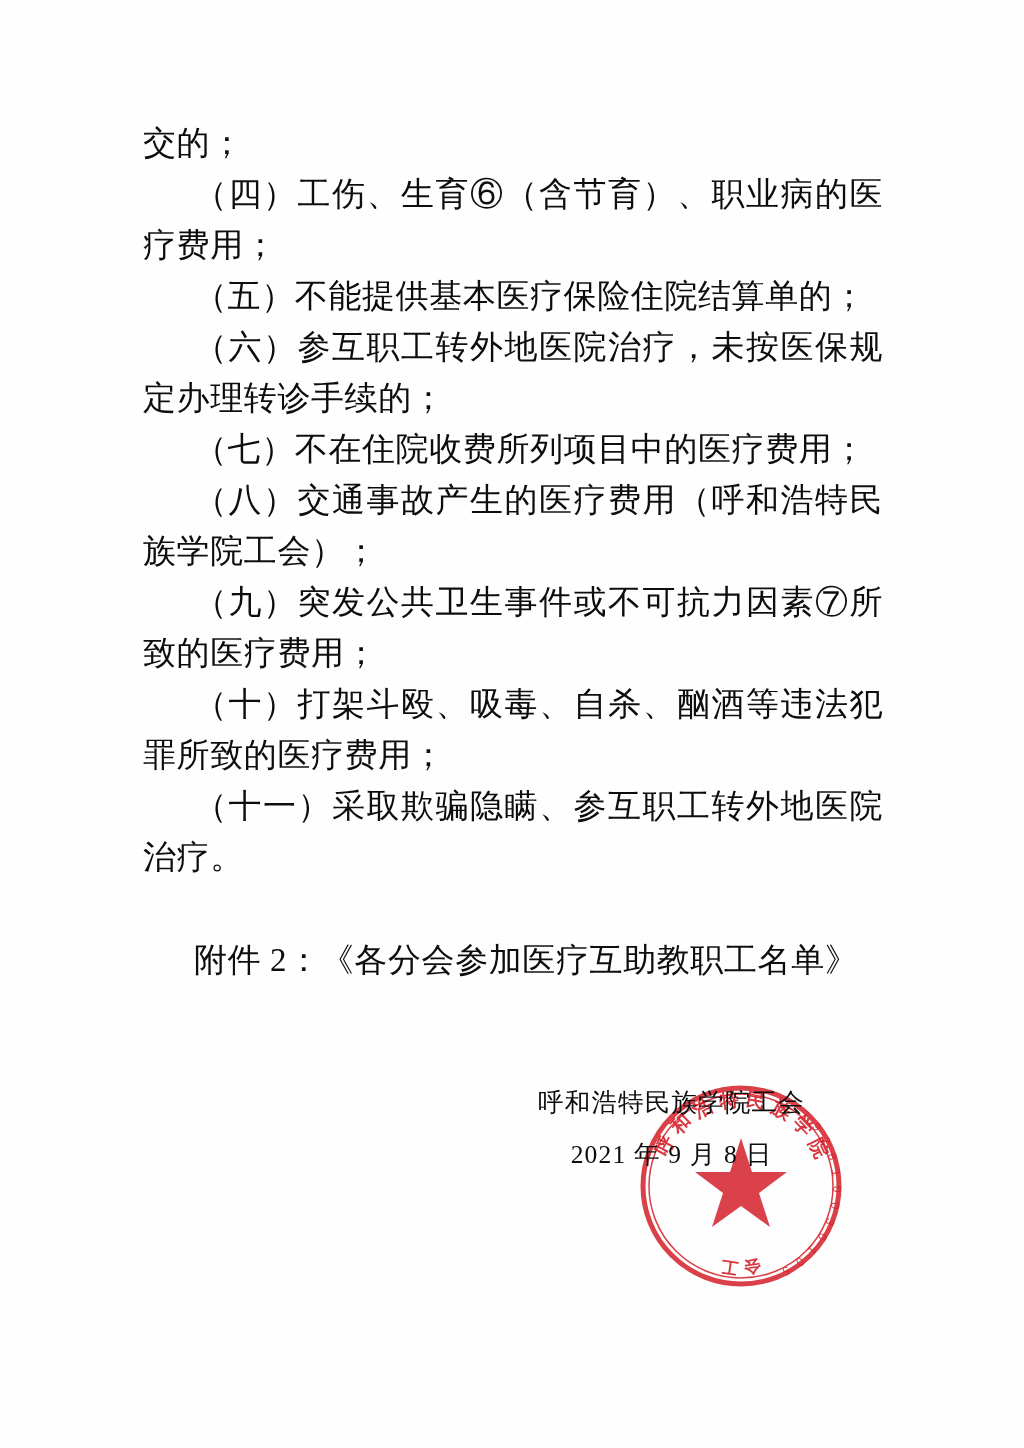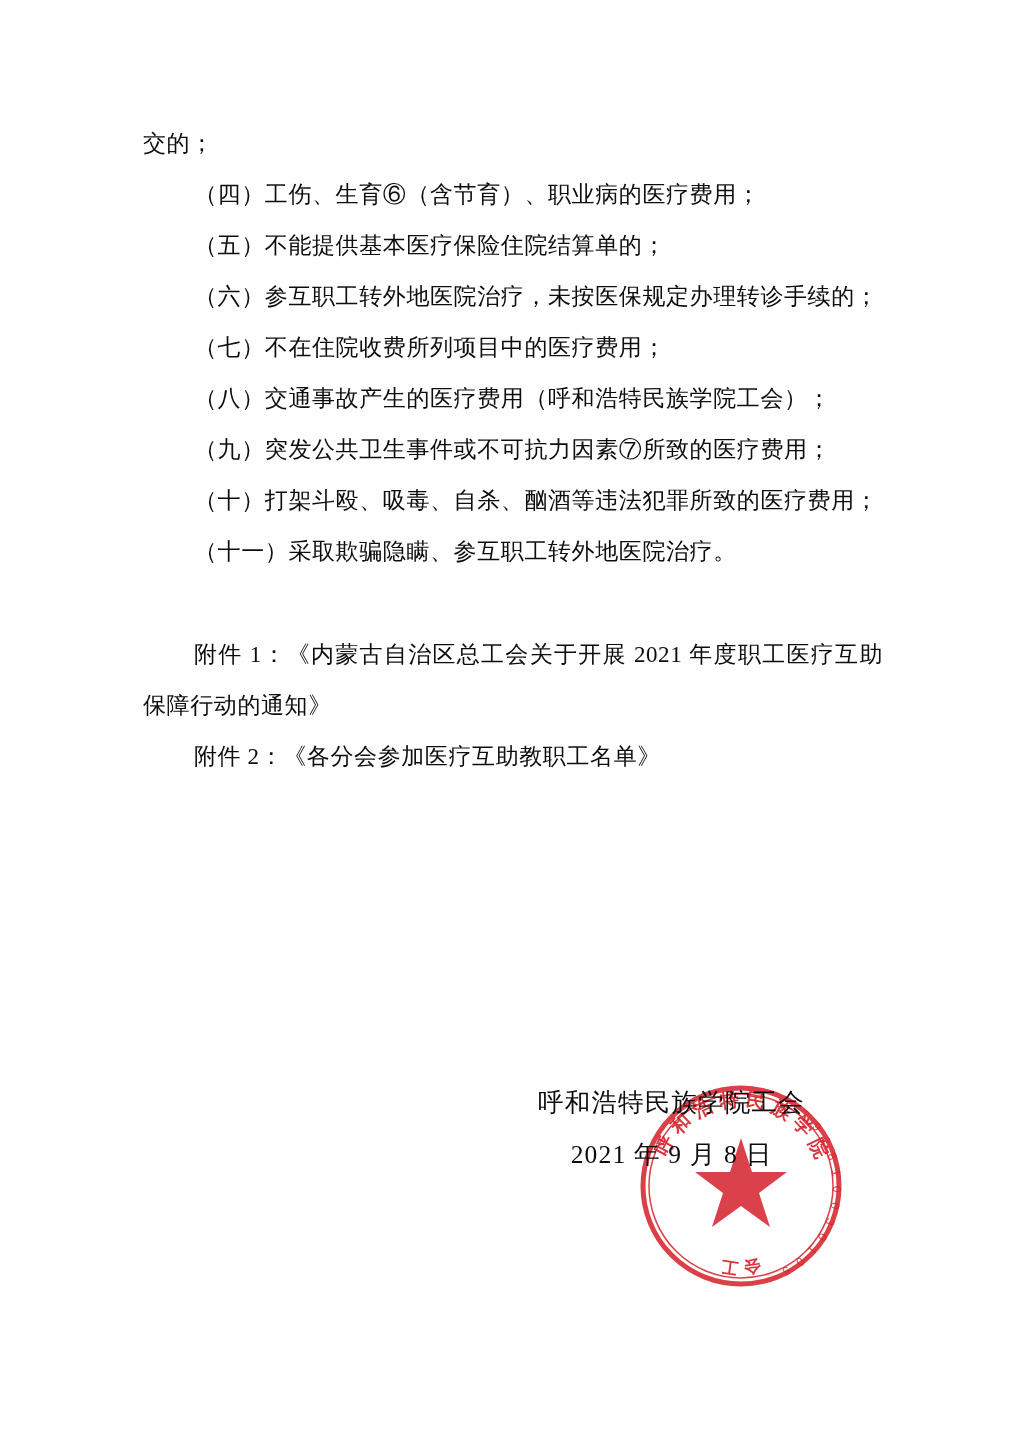--- a/index.html
+++ b/index.html
@@ -22,21 +22,21 @@
     height: 1448px;
     background: #fefefe;
   }
   .content {
     position: absolute;
     left: 143px;
     top: 118px;
     width: 740px;
   }
   .para {
-    font-size: 23px;
+    font-size: 33px;
     line-height: 51px;
     letter-spacing: 0.6px;
     text-align: justify;
     text-justify: inter-ideograph;
     margin: 0;
     white-space: pre-wrap;
   }
   .indent {
     text-indent: 51px;
   }
@@ -83,21 +83,20 @@
     <p class="para indent">（六）参互职工转外地医院治疗，未按医保规定办理转诊手续的；</p>
     <p class="para indent">（七）不在住院收费所列项目中的医疗费用；</p>
     <p class="para indent">（八）交通事故产生的医疗费用（呼和浩特民族学院工会）；</p>
     <p class="para indent">（九）突发公共卫生事件或不可抗力因素⑦所致的医疗费用；</p>
     <p class="para indent">（十）打架斗殴、吸毒、自杀、酗酒等违法犯罪所致的医疗费用；</p>
     <p class="para indent">（十一）采取欺骗隐瞒、参互职工转外地医院治疗。</p>
 
     <div class="gap"></div>
 
     <div class="attach-block">
-      <p class="para indent">附件 1：《内蒙古自治区总工会关于开展 2021 年度职工医疗互助保障行动的通知》</p>
       <p class="para indent">附件 2：《各分会参加医疗互助教职工名单》</p>
     </div>
 
   </div>
 
   <div class="stamp">
     <svg width="212" height="212" viewBox="0 0 212 212" xmlns="http://www.w3.org/2000/svg">
       <g fill="none" stroke="#d5202a" stroke-width="5" opacity="0.85">
         <circle cx="106" cy="106" r="98"></circle>
         <circle cx="106" cy="106" r="92" stroke-width="1.5"></circle>

